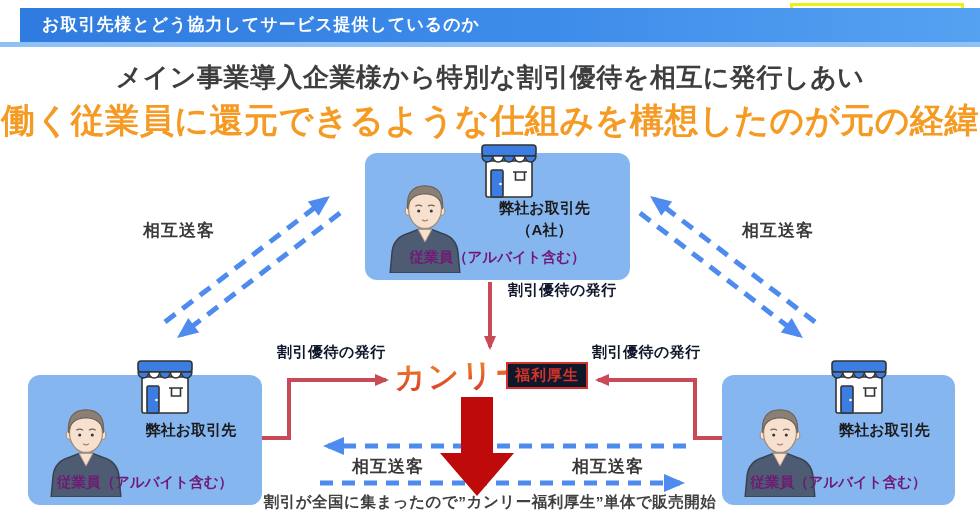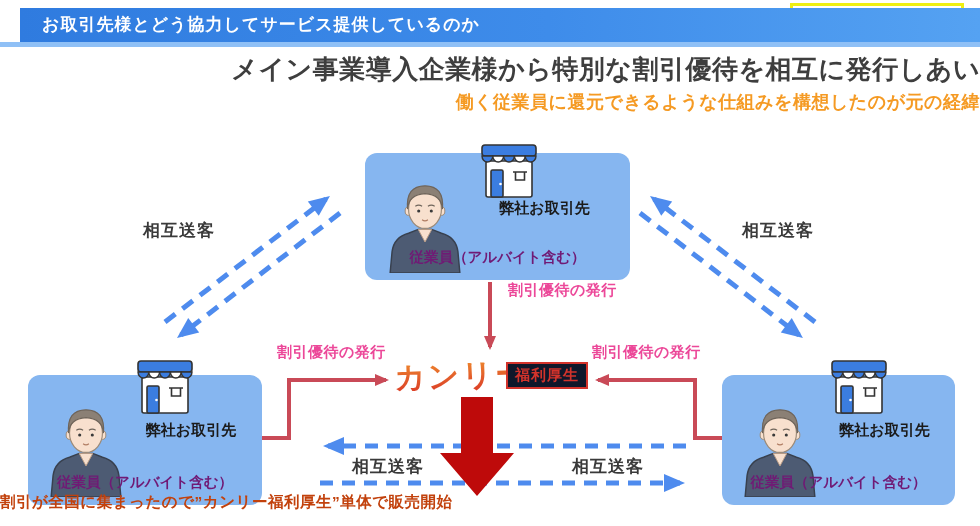--- a/index.html
+++ b/index.html
@@ -9,23 +9,23 @@
   
   .header-bar{position:absolute;left:20px;right:0;top:8px;height:34px;
     background:linear-gradient(90deg,#2F7BDF 0%,#3E8CEA 55%,#55A2F2 100%);z-index:3;}
   .header-title{position:absolute;left:22px;top:0;height:34px;line-height:34px;
     color:#ffffff;font-size:17px;font-weight:bold;letter-spacing:1px;}
   .header-strip{position:absolute;left:0;right:0;top:42px;height:5px;background:#8FC0F6;z-index:3;}
   .conf-badge{position:absolute;right:16px;top:3px;border:3px solid #EFEF12;color:#F4F414;
     font-size:19px;font-weight:bold;padding:0 26px;line-height:24px;letter-spacing:.5px;}
 
   
-  .headline{position:absolute;left:0;right:0;top:52px;text-align:right;z-index:3;}
+  .headline{position:absolute;left:0;right:0;top:60px;text-align:center;z-index:3;}
   .headline .l1{font-size:26px;font-weight:bold;color:#3E3E3E;letter-spacing:.5px;}
-  .headline .l2{font-size:18px;font-weight:bold;color:#F59A23;letter-spacing:.5px;margin-top:3px;}
+  .headline .l2{font-size:34px;font-weight:bold;color:#F59A23;letter-spacing:.5px;margin-top:3px;}
 
   
   .cbox{position:absolute;background:#86B6F0;border-radius:12px;z-index:2;padding-left:23px;}
   .cbox .store{position:absolute;}
   .cbox .cname{position:absolute;text-align:center;font-size:15px;font-weight:bold;color:#1b1b1b;line-height:1.45;}
   .cbox .emp{position:absolute;left:0;right:0;bottom:13px;text-align:center;
     font-size:14.5px;font-weight:bold;color:#701a75;}
   .cbox .person{position:absolute;}
   #box-a{left:365px;top:153px;width:265px;height:127px;}
   #box-a .store{left:112px;top:-12px;}
@@ -41,30 +41,30 @@
   .brand{position:absolute;left:394px;top:355px;z-index:4;font-size:31px;font-weight:900;
     letter-spacing:2px;transform:rotate(-2deg);
     background:linear-gradient(180deg,#F2952D 0%,#E25B2B 55%,#D93125 100%);
     -webkit-background-clip:text;background-clip:text;color:transparent;}
   .brand-badge{position:absolute;left:506px;top:362px;z-index:4;border:2.5px solid #D3332B;
     color:#D3332B;background:#0f172a;font-size:15px;font-weight:bold;padding:2px 7px;letter-spacing:1px;}
 
   
   .lbl{position:absolute;z-index:6;white-space:nowrap;font-weight:bold;}
   .lbl.dark{color:#3A3A3A;font-size:17px;letter-spacing:1px;text-align:center;}
-  .lbl.orange{color:#ec4899;font-size:15px;letter-spacing:.5px;}
+  .lbl.orange{color:#0f172a;font-size:15px;letter-spacing:.5px;}
   #lbl-mtl{left:143px;top:219px;}
   #lbl-mtr{left:742px;top:219px;}
   #lbl-dc{left:508px;top:281px;}
   #lbl-dl{left:277px;top:343px;}
   #lbl-dr{left:592px;top:343px;}
   #lbl-mbl{left:352px;top:455px;}
   #lbl-mbr{left:572px;top:455px;}
-  .footer-note{position:absolute;left:0;right:0;top:492px;z-index:6;
-    color:#c2410c;font-size:15.5px;font-weight:bold;letter-spacing:.5px;}
+  .footer-note{position:absolute;left:0;right:0;top:492px;text-align:center;z-index:6;
+    color:#404040;font-size:15.5px;font-weight:bold;letter-spacing:.5px;}
 
   .arrows{position:absolute;left:0;top:0;z-index:5;pointer-events:none;}
 </style>
 </head>
 <body>
 
 <div class="canvas">
 
   <div class="header-bar">
     <div class="header-title">お取引先様とどう協力してサービス提供しているのか</div>
@@ -125,20 +125,21 @@
       <ellipse cx="62" cy="31" rx="3.5" ry="4.5" fill="#F8E0CE" stroke="#9c8a77" stroke-width="1"></ellipse>
       <ellipse cx="45" cy="29" rx="17" ry="20" fill="#F8E0CE" stroke="#9c8a77" stroke-width="1.2"></ellipse>
       <path d="M27,29 Q25,5 45,5 Q65,5 63,29 Q62,14 45,13 Q28,14 27,29 Z" fill="#8B8075" stroke="#6e645a" stroke-width="1.2"></path>
       <circle cx="38.5" cy="31" r="1.6" fill="#3a3a3a"></circle>
       <circle cx="51.5" cy="31" r="1.6" fill="#3a3a3a"></circle>
       <path d="M35,26 q3.5,-2 7,0 M48,26 q3.5,-2 7,0" fill="none" stroke="#6e645a" stroke-width="1.2"></path>
       <path d="M42,40 q3,2.2 6,0" fill="none" stroke="#b07c62" stroke-width="1.2"></path>
     </svg>
     <div class="cname">
       <div>弊社お取引先</div>
+      <div>（A社）</div>
     </div>
     <div class="emp">従業員（アルバイト含む）</div>
   </div>
 
   <div class="cbox" id="box-b">
     <svg class="store" width="64" height="58" viewBox="0 0 64 58">
       <rect x="9" y="20" width="46" height="36" rx="2" fill="#fff" stroke="#333" stroke-width="1.6"></rect>
       <rect x="5" y="4" width="54" height="11" rx="3" fill="#3B7DE0" stroke="#333" stroke-width="1.6"></rect>
       <path d="M5,15 a5.4,6 0 0 0 10.8,0 Z" fill="#3B7DE0" stroke="#333" stroke-width="1.4"></path>
       <path d="M15.8,15 a5.4,6 0 0 0 10.8,0 Z" fill="#fff" stroke="#333" stroke-width="1.4"></path>

